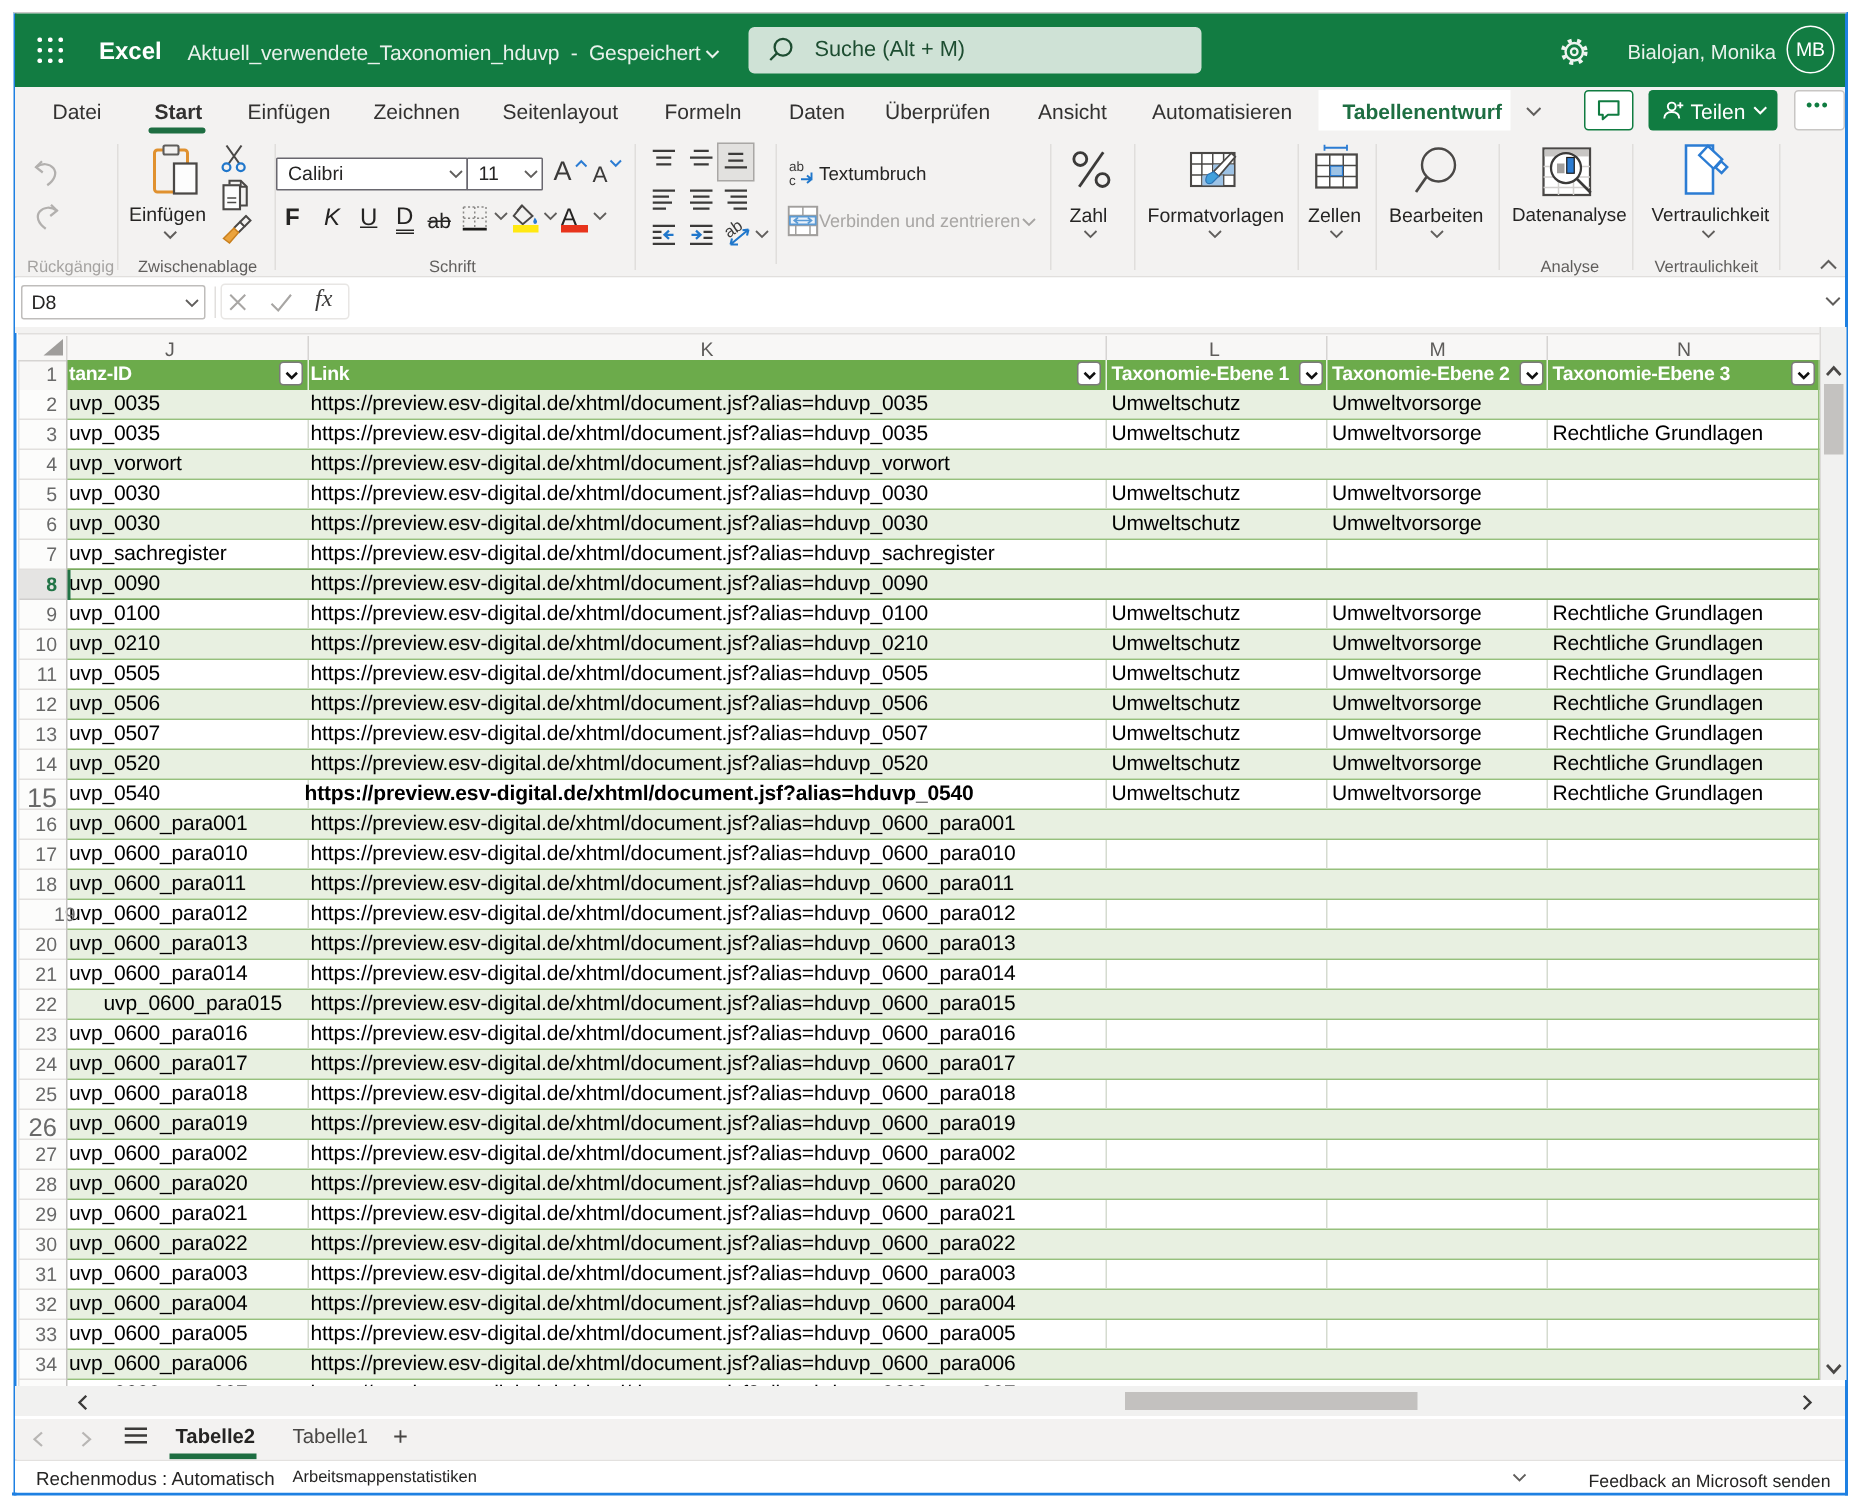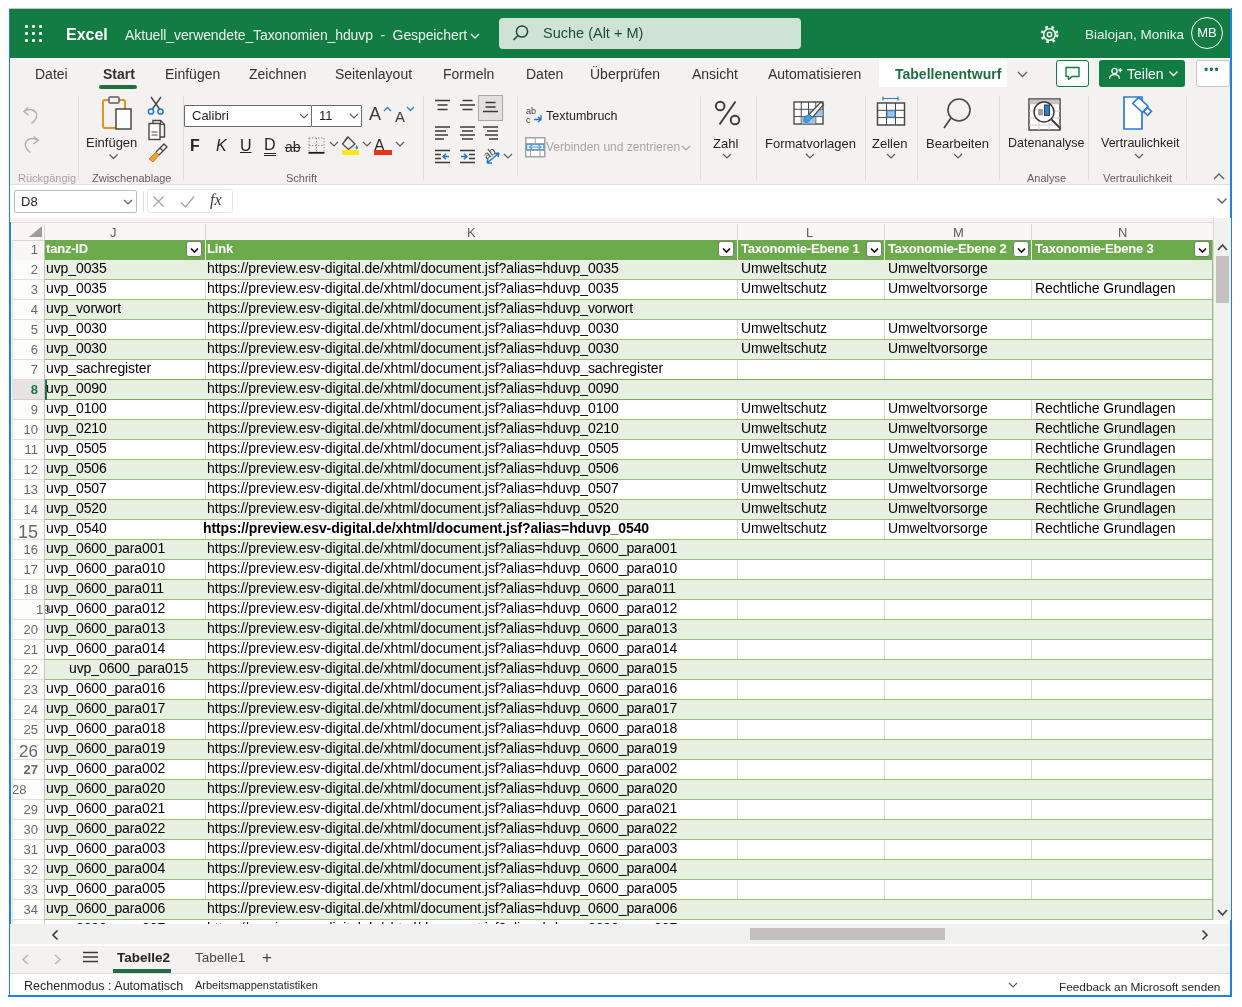--- a/index.html
+++ b/index.html
@@ -641,23 +641,23 @@
 <div class="a" style="left:0px;top:662px;left:12px;width:26px;text-align:right;color:#696969;font-size:13px;">22</div>
 <div class="a" style="left:12px;top:680px;width:32px;height:20px;background:#fcfcfb;border-bottom:1px solid #e2e0de;"></div>
 <div class="a" style="left:0px;top:682px;left:12px;width:26px;text-align:right;color:#696969;font-size:13px;">23</div>
 <div class="a" style="left:12px;top:700px;width:32px;height:20px;background:#fcfcfb;border-bottom:1px solid #e2e0de;"></div>
 <div class="a" style="left:0px;top:702px;left:12px;width:26px;text-align:right;color:#696969;font-size:13px;">24</div>
 <div class="a" style="left:12px;top:720px;width:32px;height:20px;background:#fcfcfb;border-bottom:1px solid #e2e0de;"></div>
 <div class="a" style="left:0px;top:722px;left:12px;width:26px;text-align:right;color:#696969;font-size:13px;">25</div>
 <div class="a" style="left:12px;top:740px;width:32px;height:20px;background:#fcfcfb;border-bottom:1px solid #e2e0de;"></div>
 <div class="a" style="left:0px;top:742px;left:12px;width:26px;text-align:right;color:#696969;font-size:17px;">26</div>
 <div class="a" style="left:12px;top:760px;width:32px;height:20px;background:#fcfcfb;border-bottom:1px solid #e2e0de;"></div>
-<div class="a" style="left:0px;top:762px;left:12px;width:26px;text-align:right;color:#696969;font-size:13px;font-weight:bold;">27</div>
+<div class="a" style="left:0px;top:762px;left:12px;width:26px;text-align:right;color:#696969;font-size:13px;">27</div>
 <div class="a" style="left:12px;top:780px;width:32px;height:20px;background:#fcfcfb;border-bottom:1px solid #e2e0de;"></div>
-<div class="a" style="left:0px;top:782px;left:12px;width:26px;color:#696969;font-size:13px;">28</div>
+<div class="a" style="left:0px;top:782px;left:12px;width:26px;text-align:right;color:#696969;font-size:13px;">28</div>
 <div class="a" style="left:12px;top:800px;width:32px;height:20px;background:#fcfcfb;border-bottom:1px solid #e2e0de;"></div>
 <div class="a" style="left:0px;top:802px;left:12px;width:26px;text-align:right;color:#696969;font-size:13px;">29</div>
 <div class="a" style="left:12px;top:820px;width:32px;height:20px;background:#fcfcfb;border-bottom:1px solid #e2e0de;"></div>
 <div class="a" style="left:0px;top:822px;left:12px;width:26px;text-align:right;color:#696969;font-size:13px;">30</div>
 <div class="a" style="left:12px;top:840px;width:32px;height:20px;background:#fcfcfb;border-bottom:1px solid #e2e0de;"></div>
 <div class="a" style="left:0px;top:842px;left:12px;width:26px;text-align:right;color:#696969;font-size:13px;">31</div>
 <div class="a" style="left:12px;top:860px;width:32px;height:20px;background:#fcfcfb;border-bottom:1px solid #e2e0de;"></div>
 <div class="a" style="left:0px;top:862px;left:12px;width:26px;text-align:right;color:#696969;font-size:13px;">32</div>
 <div class="a" style="left:12px;top:880px;width:32px;height:20px;background:#fcfcfb;border-bottom:1px solid #e2e0de;"></div>
 <div class="a" style="left:0px;top:882px;left:12px;width:26px;text-align:right;color:#696969;font-size:13px;">33</div>

